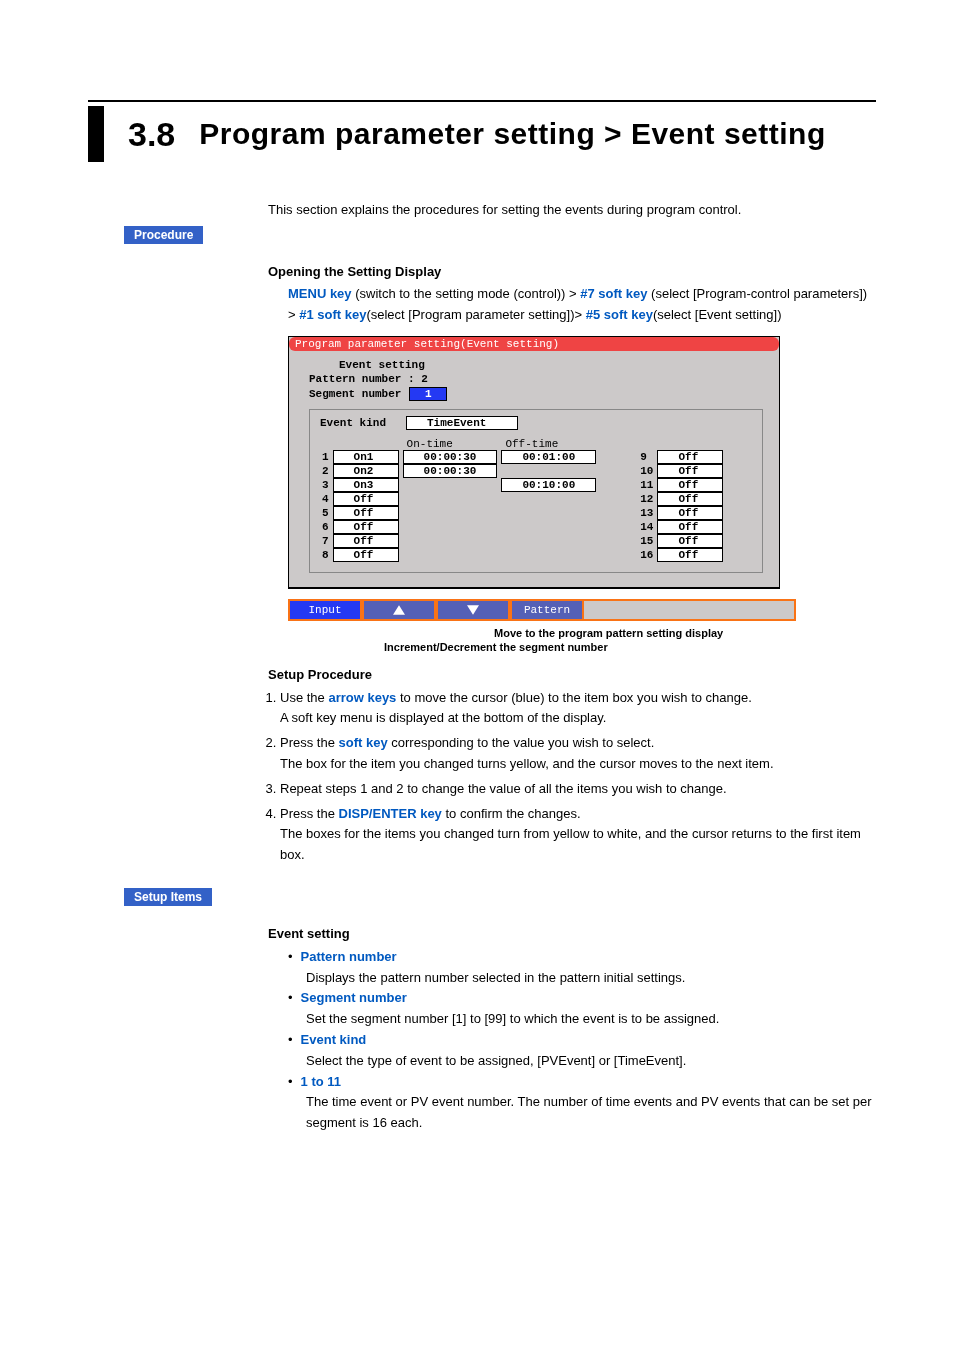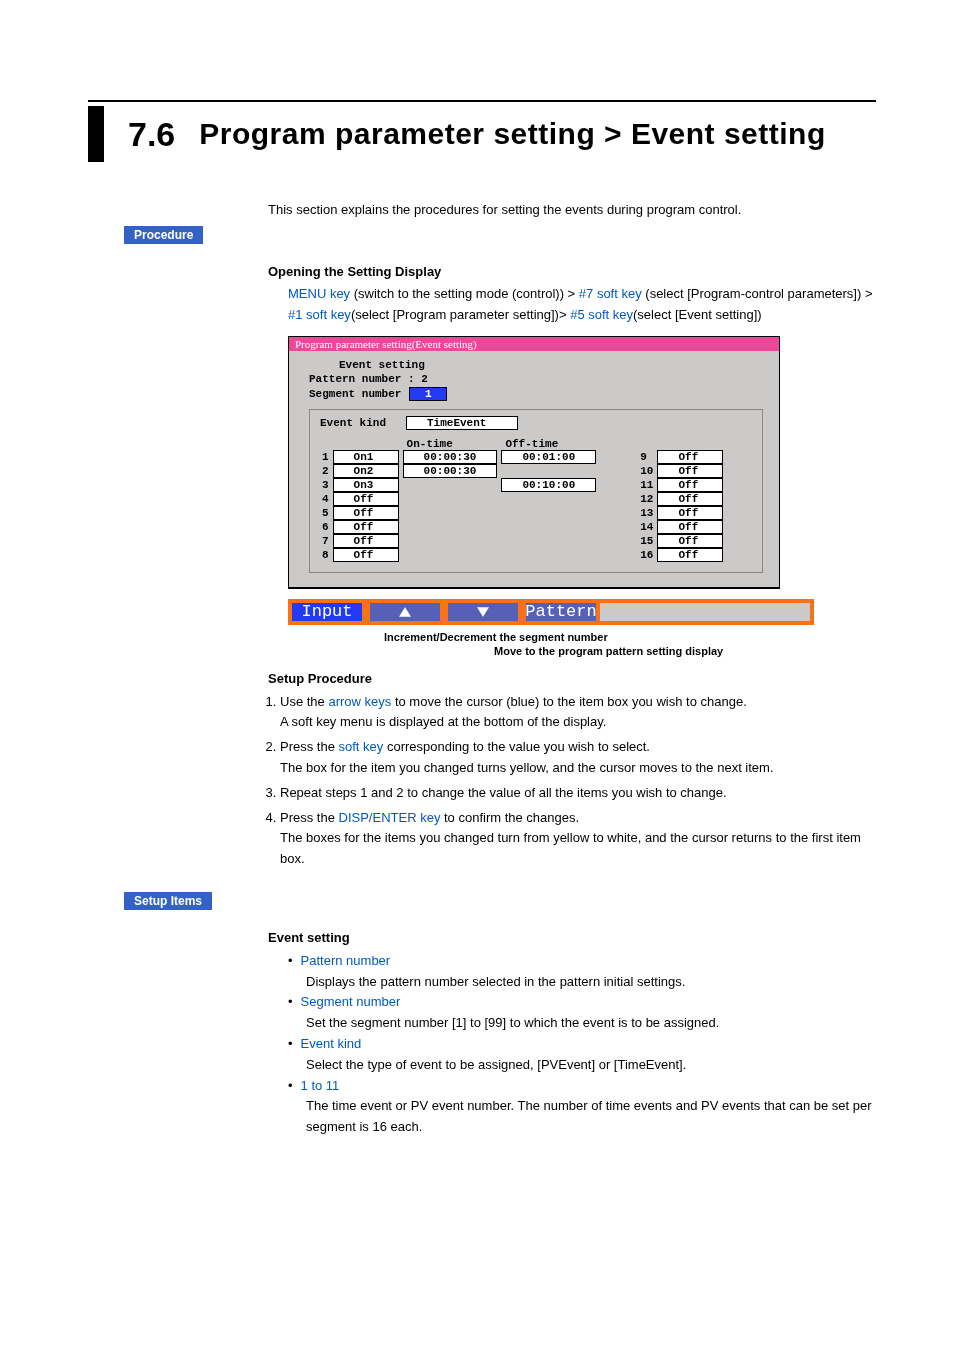--- a/index.html
+++ b/index.html
@@ -65,21 +65,21 @@
   .h4 {
     font-weight: bold;
     margin-top: 12px;
     margin-bottom: 2px;
   }
   .sub {
     margin-left: 20px;
   }
   .bluelink {
     color: #0059c0;
-    font-weight: normal;
+    font-weight: bold;
   }
   .ol {
     margin: 2px 0 0 12px;
     padding: 0;
     font-size: 13px;
     line-height: 1.6;
   }
   .ol li { margin-bottom: 4px; }
   .bul {
     margin: 2px 0 0 20px;
@@ -92,25 +92,26 @@
     margin: 10px 0 4px 200px;
     width: 490px;
     border: 1px solid #000;
     background: #ccc9c9;
     font-family: "Courier New", monospace;
     font-size: 11px;
     font-weight: bold;
     color: #000;
   }
   .ss-titlebar {
-    background: #ec4899;
+    background: #ef4444;
     color: #fff;
     padding: 1px 6px;
-    font-family: Liberation Serif, serif;
+    font-family: Liberation Mono, monospace;
     font-weight: normal;
+    border-radius: 6px;
   }
   .ss-body {
     padding: 6px 16px 14px 20px;
     border-bottom: 1px solid #000;
     background: #ccc9c9;
   }
   .ss-label { margin: 2px 0; }
   .ss-seg-row { display: flex; align-items: center; gap: 8px; }
   .fld-blue {
     display: inline-block;
@@ -135,32 +136,32 @@
     min-width: 24px;
   }
   .grid {
     display: flex;
     gap: 40px;
     margin-top: 8px;
   }
   .col1 table { border-collapse: collapse; }
   .col1 td, .col2 td { padding: 0 2px; font-family: "Courier New", monospace; font-size: 11px; font-weight: bold; }
   .col2 table { border-collapse: collapse; }
-  .hdr td { font-weight: bold; }
+  .hdr td { font-weight: normal; }
   .softkeys {
     margin: 10px 0 6px 200px;
     display: flex;
     gap: 0;
   }
   .sk {
     width: 70px;
     height: 18px;
-    border: 4px solid #f97316;
+    border: 2px solid #f97316;
     font-family: "Courier New", monospace;
-    font-size: 17px;
+    font-size: 11px;
     display: flex;
     align-items: center;
     justify-content: center;
     color: #fff;
   }
   .sk.b1 { background: #2439f3; }
   .sk.b2 { background: #5560b6; }
   .sk.b3 { background: #5560b6; }
   .sk.b4 { background: #5560b6; }
   .sk.empty { background: #ccc9c9; border-left: none; width: 210px; }
@@ -184,21 +185,21 @@
 </style>
 </head>
 <body>
 
 <div class="page">
 
   <hr class="top-rule">
 
   <div class="section-head">
     <div class="black-bar"></div>
-    <span class="sec-num">7.6</span>
+    <span class="sec-num">3.8</span>
     <span class="sec-title">Program parameter setting &gt; Event setting</span>
   </div>
 
   <div class="intro">This section explains the procedures for setting the events during program control.</div>
 
   <div class="blue-tag">Procedure</div>
 
   <div class="indent1">
     <div class="h4">Opening the Setting Display</div>
     <div class="sub">
@@ -342,26 +343,26 @@
       <svg class="tri" viewBox="0 0 10 8">
           <polygon points="0,0 10,0 5,8" fill="#fff"></polygon>
         </svg>
     </div>
     <div class="sk b4">Pattern</div>
     <div class="sk empty"></div>
   </div>
 
   <div class="anno">
     <div class="anno-row">
+      <span style="display:inline-block;width:120px;"></span>
+      <span>Move to the program pattern setting display</span>
+    </div>
+    <div class="anno-row">
       <span style="display:inline-block;width:10px;"></span>
       <span>Increment/Decrement the segment number</span>
-    </div>
-    <div class="anno-row">
-      <span style="display:inline-block;width:120px;"></span>
-      <span>Move to the program pattern setting display</span>
     </div>
   </div>
 
   <div class="indent1" style="margin-top:12px;">
     <div class="h4">Setup Procedure</div>
     <ol class="ol">
       <li>
         <span>Use the </span><span class="bluelink">arrow keys</span><span> to move the cursor (blue) to the item box you wish to change.</span><br>
         <span>A soft key menu is displayed at the bottom of the display.</span>
       </li>

